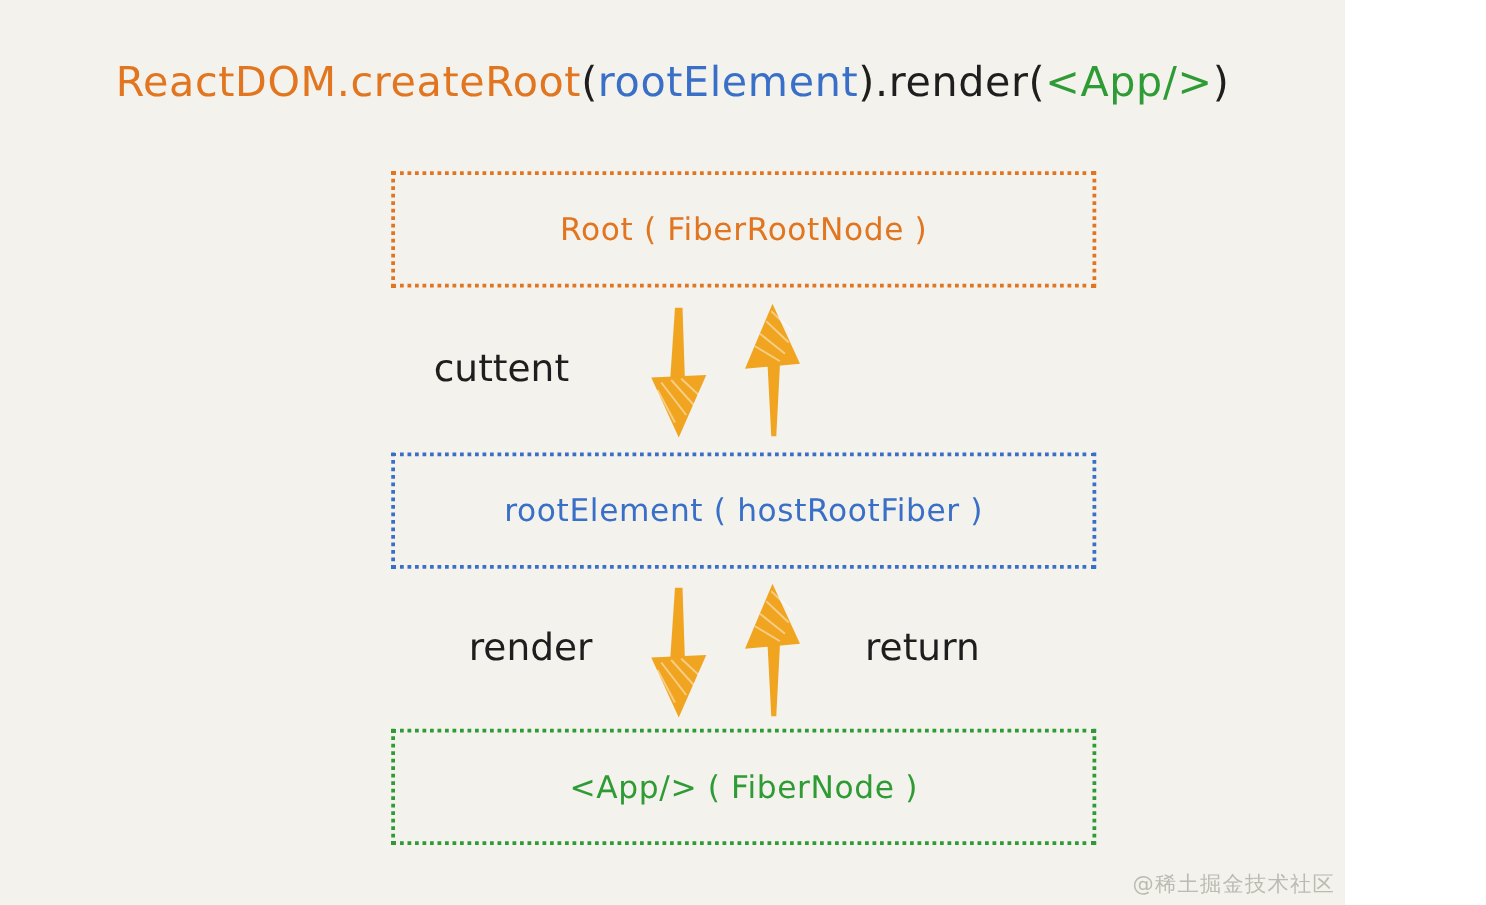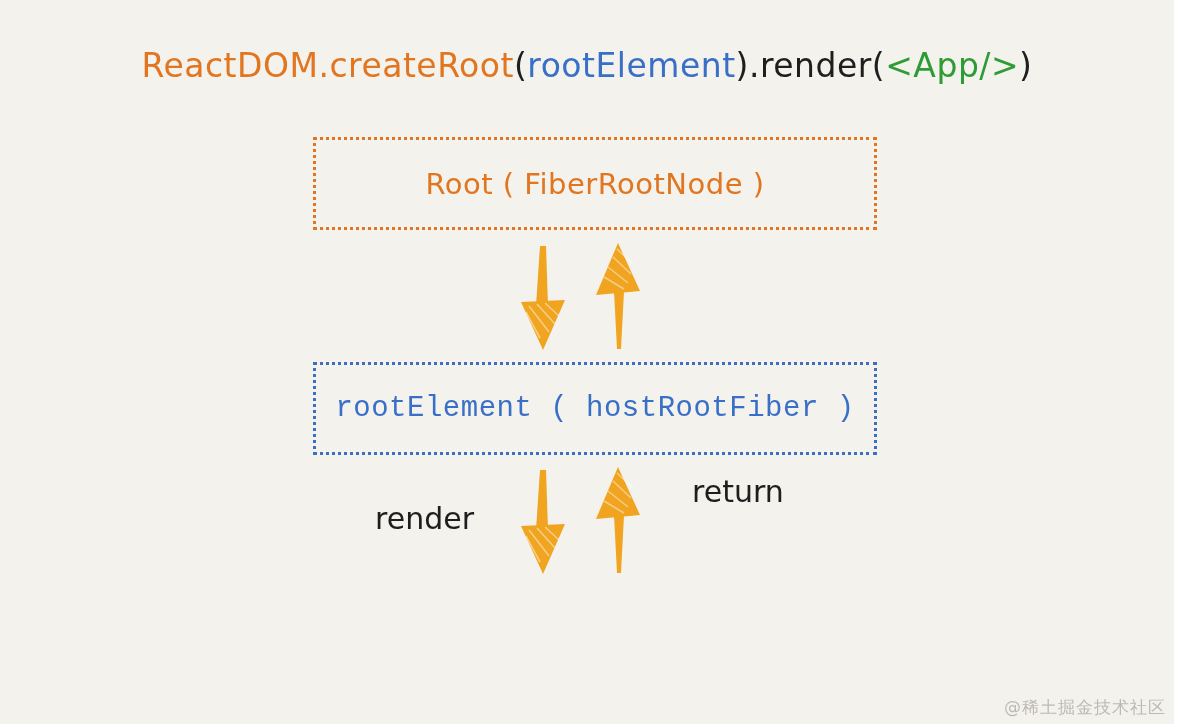--- a/index.html
+++ b/index.html
@@ -1,50 +1,50 @@
 <!DOCTYPE html>
 <html style="--background: #f3f2ec; --orange: #e2751f; --blue: #3a6fc8; --green: #2e9b35; --arrow: #f0a41f; --text_dark: #1e1e1e; --watermark: #bdbab2;"><head>
 <meta charset="utf-8">
 <style>
   html,body { margin:0; padding:0; }
   .page {
     position:relative;
-    width:1174px; height:724px;
+    width:1076px; height:724px;
     background: var(--background, #f3f2ec);
     font-family:"DejaVu Sans", sans-serif;
     overflow:hidden;
   }
   .title {
     position:absolute; top:46px; left:0; width:100%;
     text-align:center; font-size:33px; letter-spacing:0.5px;
     white-space:nowrap;
   }
   .seg-orange { color: var(--orange); }
   .seg-blue   { color: var(--blue); }
   .seg-green  { color: var(--green); }
   .seg-dark   { color: var(--text_dark); }
 
   .node {
     position:absolute; left:313px; width:564px; height:93px;
     box-sizing:border-box; border:3px dotted;
     display:flex; align-items:center; justify-content:center;
-    font-size:29px; letter-spacing:0.5px; white-space:nowrap;
+    font-size:25px; letter-spacing:0.5px; white-space:nowrap;
   }
   .node-root        { top:137px; border-color:var(--orange); color:var(--orange); }
-  .node-rootelement { top:362px; border-color:var(--blue);   color:var(--blue);font-family:Liberation Mono, monospace; }
+  .node-rootelement { top:362px; border-color:var(--blue);   color:var(--blue); }
   .node-app         { top:583px; border-color:var(--green);  color:var(--green); }
 
   .edge-label {
     position:absolute; font-size:30px; color:var(--text_dark);
     white-space:nowrap;
   }
   .lbl-cuttent   { left:347px; top:278px; }
   .lbl-statenode { left:650px; top:278px; }
   .lbl-child     { left:375px; top:501px; }
-  .lbl-return    { left:692px; top:474px; }
+  .lbl-return    { left:692px; top:501px; }
 
   .arrow { position:absolute; color:var(--arrow); }
   .arrow-down-1 { left:512px; top:246px; }
   .arrow-up-1   { left:590px; top:243px; }
   .arrow-down-2 { left:512px; top:470px; }
   .arrow-up-2   { left:590px; top:467px; }
 
   .watermark {
     position:absolute; right:8px; bottom:5px;
     font-size:17px; color:var(--watermark);
@@ -74,21 +74,25 @@
   </svg>
 
   <div class="title"><span class="seg-orange">ReactDOM.createRoot</span><span class="seg-dark">(</span><span class="seg-blue">rootElement</span><span class="seg-dark">).render(</span><span class="seg-green">&lt;App/&gt;</span><span class="seg-dark">)</span></div>
 
   <div class="node node-root">
     <span>Root ( FiberRootNode )</span>
   </div>
   <div class="node node-rootelement">
     <span>rootElement ( hostRootFiber )</span>
   </div>
+  <div class="node node-app">
+    <span>&lt;App/&gt; ( FiberNode )</span>
+  </div>
 
+  <div class="edge-label lbl-cuttent">cuttent</div>
   <svg class="arrow arrow-down-1" width="62" height="106" viewBox="0 0 62 106">
       <use href="#arrow-down-shape"></use>
     </svg>
   <svg class="arrow arrow-up-1" width="56" height="108" viewBox="0 0 56 108">
       <use href="#arrow-up-shape"></use>
     </svg>
 
   <div class="edge-label lbl-child">render</div>
   <svg class="arrow arrow-down-2" width="62" height="106" viewBox="0 0 62 106">
       <use href="#arrow-down-shape"></use>

